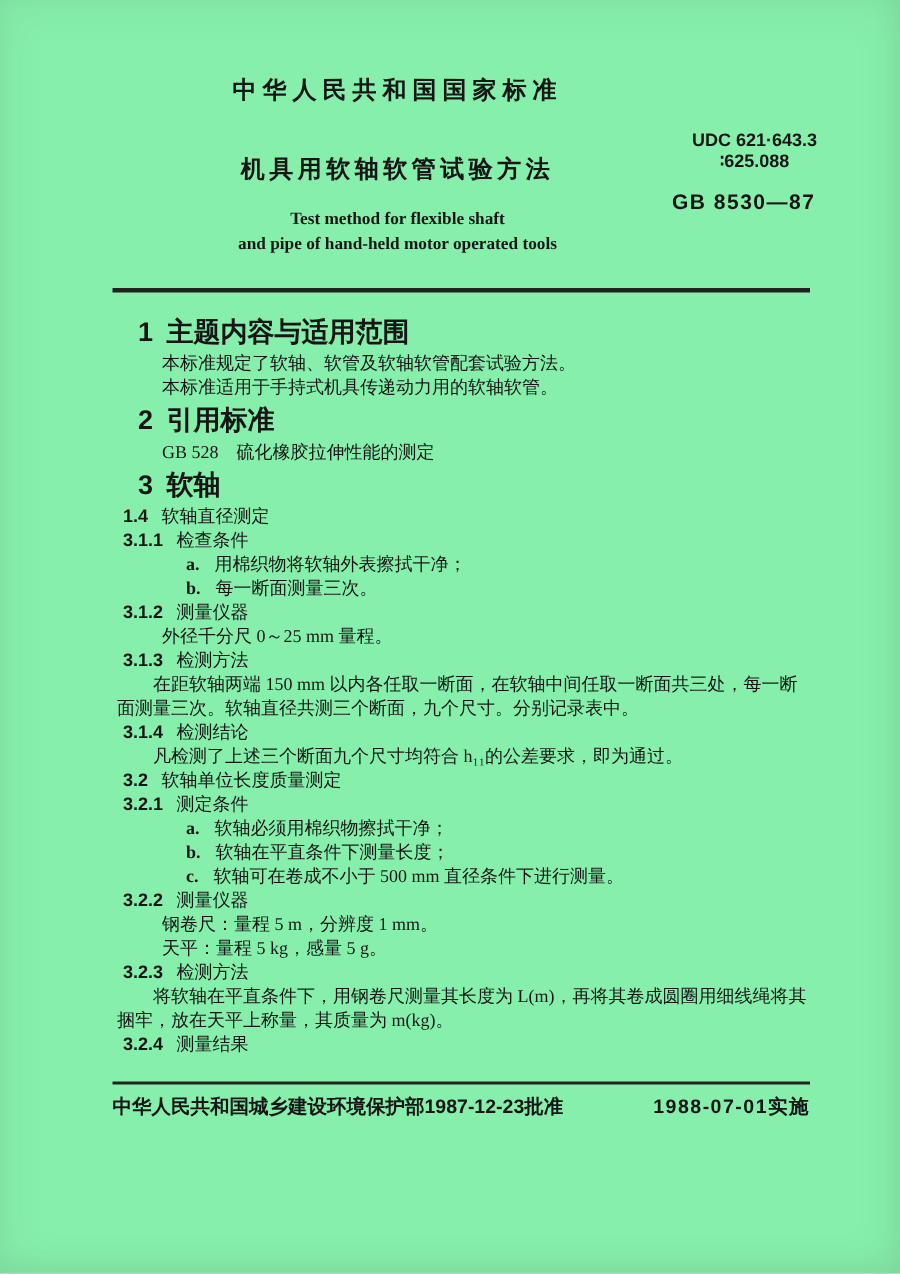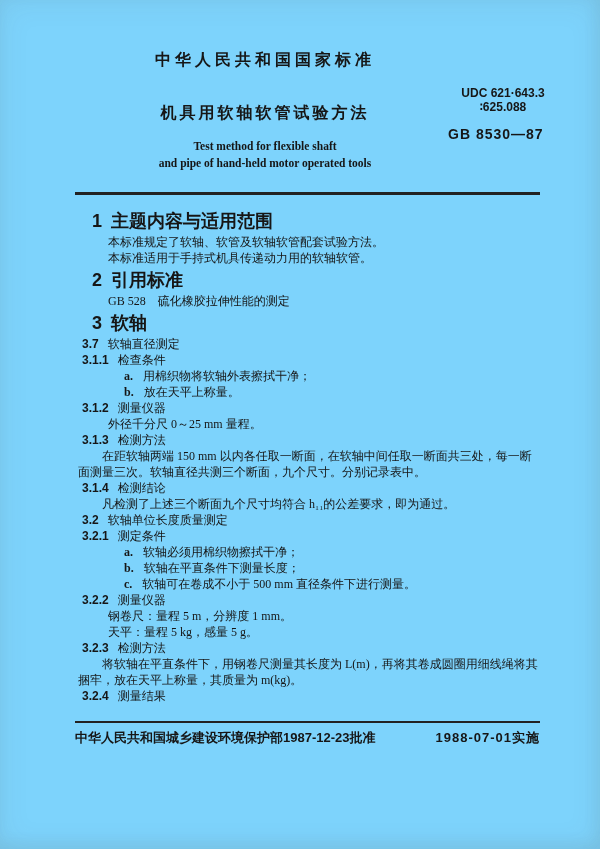--- a/index.html
+++ b/index.html
@@ -1,21 +1,21 @@
 <!DOCTYPE html>
 <html><head>
 <meta charset="utf-8">
 <style>
   html, body { margin: 0; padding: 0; background: #e9e8e4; }
   .page {
     position: relative;
     width: 600px;
     height: 849px;
     margin: 0 auto;
-    background: #7dd3fc;
+    background: #86efac;
     box-shadow: inset 0 0 30px rgba(90,85,75,0.10), inset -4px -6px 14px rgba(90,85,75,0.08);
     overflow: hidden;
     color: #161616;
   }
 
   
   .hdr-left {
     position: absolute;
     left: 75px; top: 50px;
     width: 380px;
@@ -139,24 +139,24 @@
 
   <div class="rule-thick"></div>
 
   <div class="doc-body">
       <div class="blk h1"><span class="num">1</span><span class="txt">主题内容与适用范围</span></div>
       <div class="blk para"><span class="txt">本标准规定了软轴、软管及软轴软管配套试验方法。</span></div>
       <div class="blk para"><span class="txt">本标准适用于手持式机具传递动力用的软轴软管。</span></div>
       <div class="blk h1"><span class="num">2</span><span class="txt">引用标准</span></div>
       <div class="blk para"><span class="txt">GB 528　硫化橡胶拉伸性能的测定</span></div>
       <div class="blk h1"><span class="num">3</span><span class="txt">软轴</span></div>
-      <div class="blk sub"><span class="num">3.7</span><span class="txt">软轴直径测定</span></div>
+      <div class="blk sub"><span class="num">1.4</span><span class="txt">软轴直径测定</span></div>
       <div class="blk sub"><span class="num">3.1.1</span><span class="txt">检查条件</span></div>
       <div class="blk item"><span class="letter">a.</span><span class="txt">用棉织物将软轴外表擦拭干净；</span></div>
-      <div class="blk item"><span class="letter">b.</span><span class="txt">放在天平上称量。</span></div>
+      <div class="blk item"><span class="letter">b.</span><span class="txt">每一断面测量三次。</span></div>
       <div class="blk sub"><span class="num">3.1.2</span><span class="txt">测量仪器</span></div>
       <div class="blk para"><span class="txt">外径千分尺 0～25 mm 量程。</span></div>
       <div class="blk sub"><span class="num">3.1.3</span><span class="txt">检测方法</span></div>
       <div class="blk flow"><span class="txt">在距软轴两端 150 mm 以内各任取一断面，在软轴中间任取一断面共三处，每一断面测量三次。软轴直径共测三个断面，九个尺寸。分别记录表中。</span></div>
       <div class="blk sub"><span class="num">3.1.4</span><span class="txt">检测结论</span></div>
       <div class="blk flow"><span class="txt">凡检测了上述三个断面九个尺寸均符合 h₁₁的公差要求，即为通过。</span></div>
       <div class="blk sub"><span class="num">3.2</span><span class="txt">软轴单位长度质量测定</span></div>
       <div class="blk sub"><span class="num">3.2.1</span><span class="txt">测定条件</span></div>
       <div class="blk item"><span class="letter">a.</span><span class="txt">软轴必须用棉织物擦拭干净；</span></div>
       <div class="blk item"><span class="letter">b.</span><span class="txt">软轴在平直条件下测量长度；</span></div>

